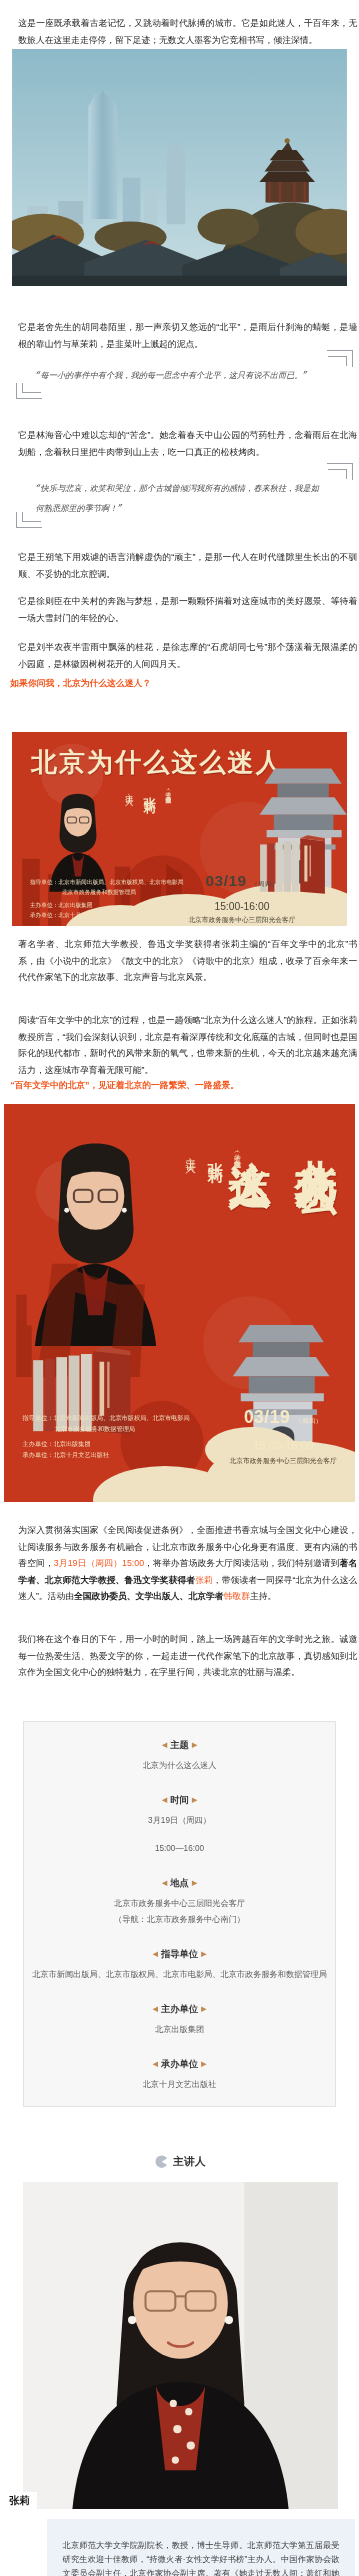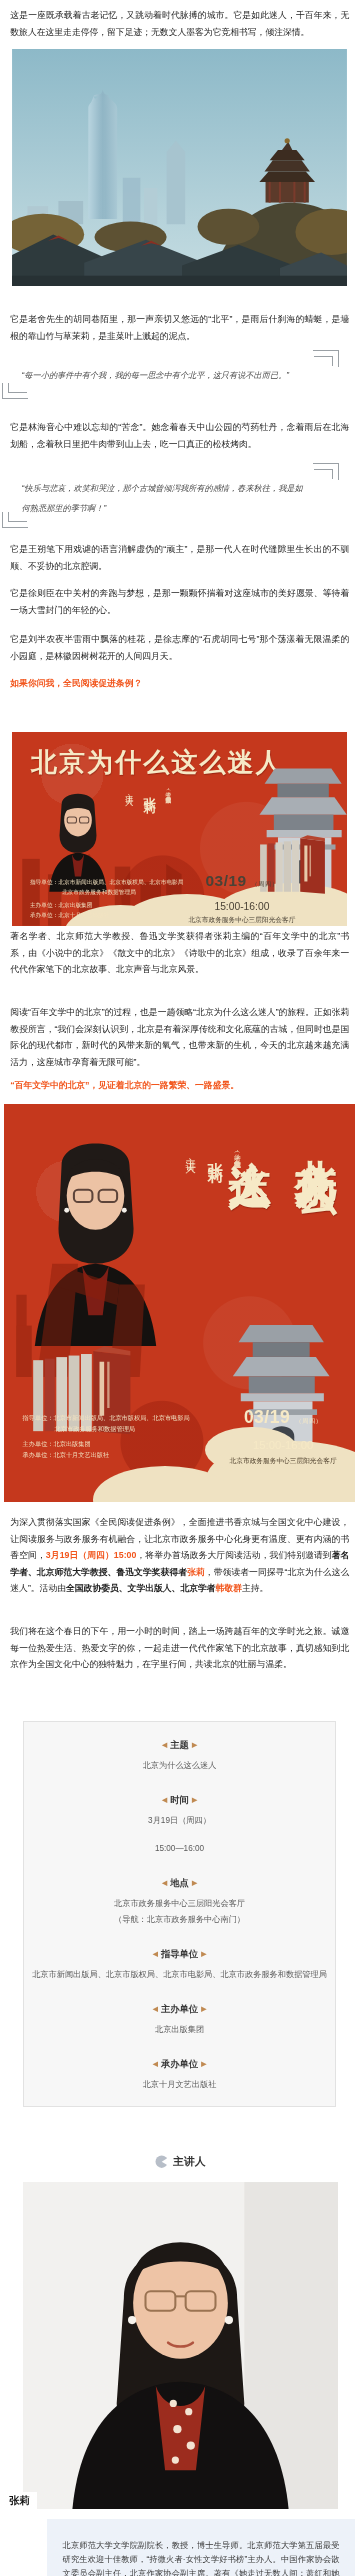--- a/index.html
+++ b/index.html
@@ -1,25 +1,25 @@
 <!DOCTYPE html>
 <html style="font-size:8.2px"><head>
 <meta charset="utf-8">
 <style>
   html,body{margin:0;padding:0;background:#ffffff;}
   .page{position:relative;width:360px;height:3572px;background:#fff;overflow:hidden;
         font-family:"Liberation Sans",sans-serif;}
-  .para{position:absolute;left:10.3px;width:339px;margin:0;font-size:8.8px;line-height:16.5px;
+  .para{position:absolute;left:10.3px;width:339px;margin:8px;font-size:8.8px;line-height:16.5px;
         color:#222;text-align:justify;}
   .hl{position:absolute;left:10.3px;width:339px;margin:0;font-size:8.8px;line-height:14.4px;
       color:#f2561d;font-weight:bold;}
   .seg-b{font-weight:bold;}
-  .seg-o{color:#f2561d;font-weight:bold;}
-  
-  .quote{position:absolute;left:1px;width:339px;}
+  .seg-o{color:#f2561d;font-weight:normal;}
+  
+  .quote{position:absolute;left:15px;width:339px;font-family:Liberation Mono, monospace;}
   .quote-text{position:absolute;top:15.5px;left:20.6px;right:34px;margin:0;font-size:8.2px;
               line-height:20.6px;color:#4a4a4a;font-style:italic;}
   .c-tr{position:absolute;top:0;right:1px;width:26px;height:16.5px;}
   .c-tr::before{content:"";position:absolute;top:0;right:0;width:25px;height:15.5px;
                 border-top:1px solid #9aa0a5;border-right:1px solid #9aa0a5;}
   .c-tr::after{content:"";position:absolute;top:5.7px;right:5.7px;width:18.5px;height:9.8px;
                border-top:1px solid #9aa0a5;border-right:1px solid #9aa0a5;}
   .c-bl{position:absolute;bottom:0;left:1px;width:26px;height:16.5px;}
   .c-bl::before{content:"";position:absolute;bottom:0;left:0;width:25px;height:15.5px;
                 border-bottom:1px solid #9aa0a5;border-left:1px solid #9aa0a5;}
@@ -138,21 +138,21 @@
   <div class="quote" style="top:463px;height:65px">
     <span class="c-tr"></span>
     <span class="c-bl"></span>
     <p class="quote-text">“快乐与悲哀，欢笑和哭泣，那个古城曾倾泻我所有的感情，春来秋往，我是如何熟悉那里的季节啊！”</p>
   </div>
 
   <p class="para" style="top:585px">它是徐则臣在中关村的奔跑与梦想，是那一颗颗怀揣着对这座城市的美好愿景、等待着一场大雪封门的年轻的心。</p>
   <p class="para" style="top:541px">它是王朔笔下用戏谑的语言消解虚伪的“顽主”，是那一代人在时代缝隙里生长出的不驯顺、不妥协的北京腔调。</p>
   <p class="para" style="top:631px">它是刘半农夜半雷雨中飘落的桂花，是徐志摩的“石虎胡同七号”那个荡漾着无限温柔的小园庭，是林徽因树树花开的人间四月天。</p>
 
-  <p class="hl" style="top:676px">如果你问我，全民阅读促进条例？</p>
+  <p class="hl" style="top:676px">如果你问我，北京为什么这么迷人？</p>
 
   <div class="poster" style="top:732px;left:12.4px;width:335px;height:194px">
     <div class="p-title" style="top:13.4px;left:18.5px;font-size:26px">北京为什么这么迷人</div>
 
     <svg style="position:absolute;left:0;bottom:0" width="185" height="88" viewBox="0 0 360 170">
       <g fill="#8d1f0c" opacity="0.55">
         <rect x="20" y="40" width="34" height="130"></rect>
           <rect x="70" y="70" width="26" height="100"></rect>
         <path d="M130,170 L130,60 L150,30 L170,60 L170,170 Z"></path>
         <rect x="200" y="55" width="30" height="115"></rect>

